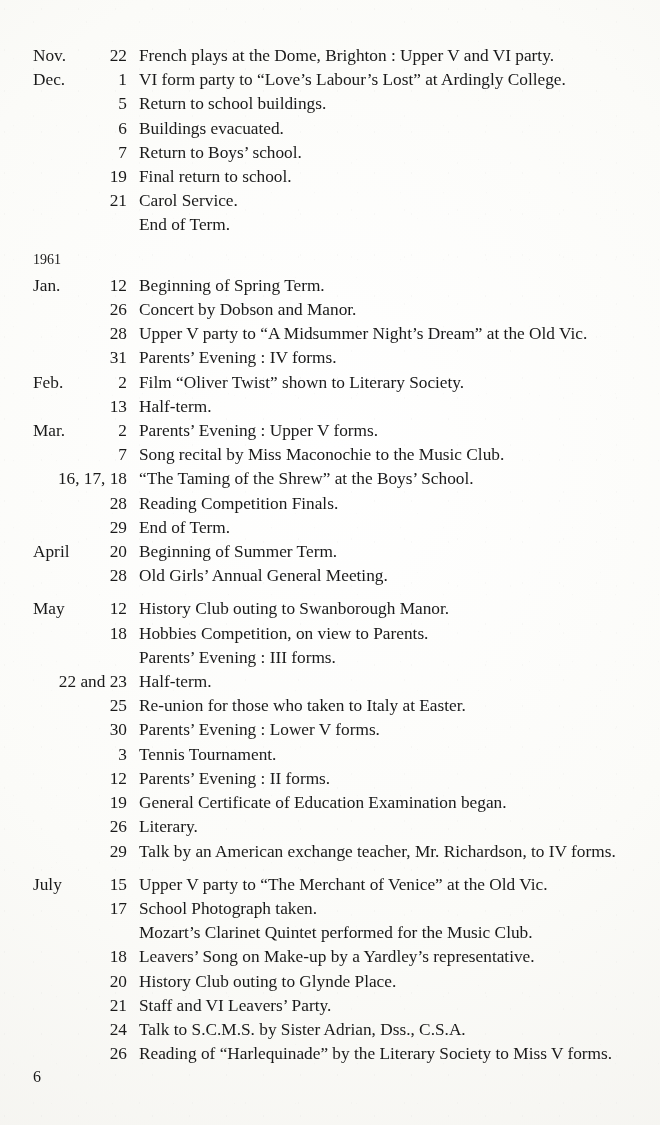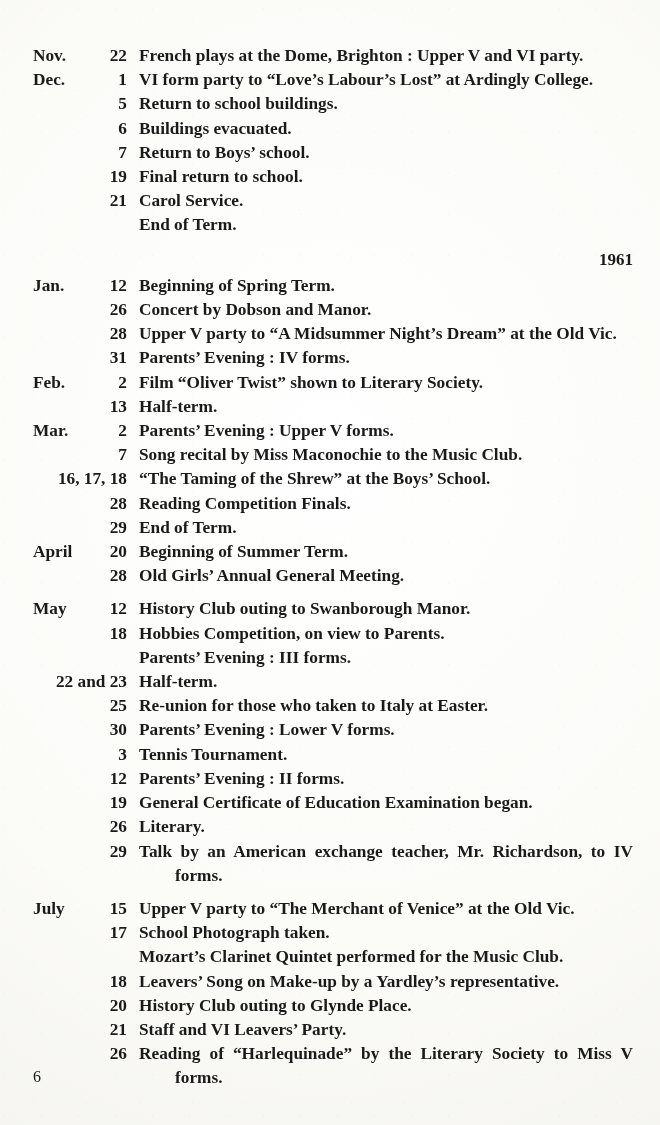--- a/index.html
+++ b/index.html
@@ -27,21 +27,20 @@
     position: absolute;
     left: 0;
     top: 44px;
     width: 660px;
   }
   table.calendar {
     border-collapse: collapse;
     width: 600px;
     margin-left: 33px;
     table-layout: fixed;
-    font-weight: bold;
   }
   table.calendar col.c-month { width: 52px; }
   table.calendar col.c-day   { width: 42px; }
   table.calendar col.c-text  { width: 506px; }
 
   td {
     padding: 0;
     vertical-align: top;
     font-size: 17.3px;
     line-height: 24.2px;
@@ -79,23 +78,23 @@
     text-align: left;
   }
   tr.gap > td {
     padding-top: 9px;
   }
   tr.yearrow > td {
     padding-top: 10px;
     padding-bottom: 2px;
   }
   td.year {
-    font-size: 17px;
+    font-size: 14px;
     line-height: 24.2px;
-    text-align: right;
+    text-align: left;
     white-space: nowrap;
   }
   .folio {
     position: absolute;
     left: 33px;
     top: 1068px;
     font-size: 16px;
     line-height: 18px;
   }
   
@@ -387,20 +386,27 @@
         </tr>
         <tr>
           <td class="month"></td>
           <td class="day">21</td>
           <td class="text nojust">
             <span class="body">Staff and VI Leavers’ Party.</span>
           </td>
         </tr>
         <tr>
           <td class="month"></td>
+          <td class="day">24</td>
+          <td class="text nojust">
+            <span class="body">Talk to S.C.M.S. by Sister Adrian, Dss., C.S.A.</span>
+          </td>
+        </tr>
+        <tr>
+          <td class="month"></td>
           <td class="day">26</td>
           <td class="text">
             <span class="body">Reading of “Harlequinade” by the Literary Society to Miss V forms.</span>
           </td>
         </tr>
       </tbody>
   </table>
 </div>
 
 <div class="folio">6</div>

